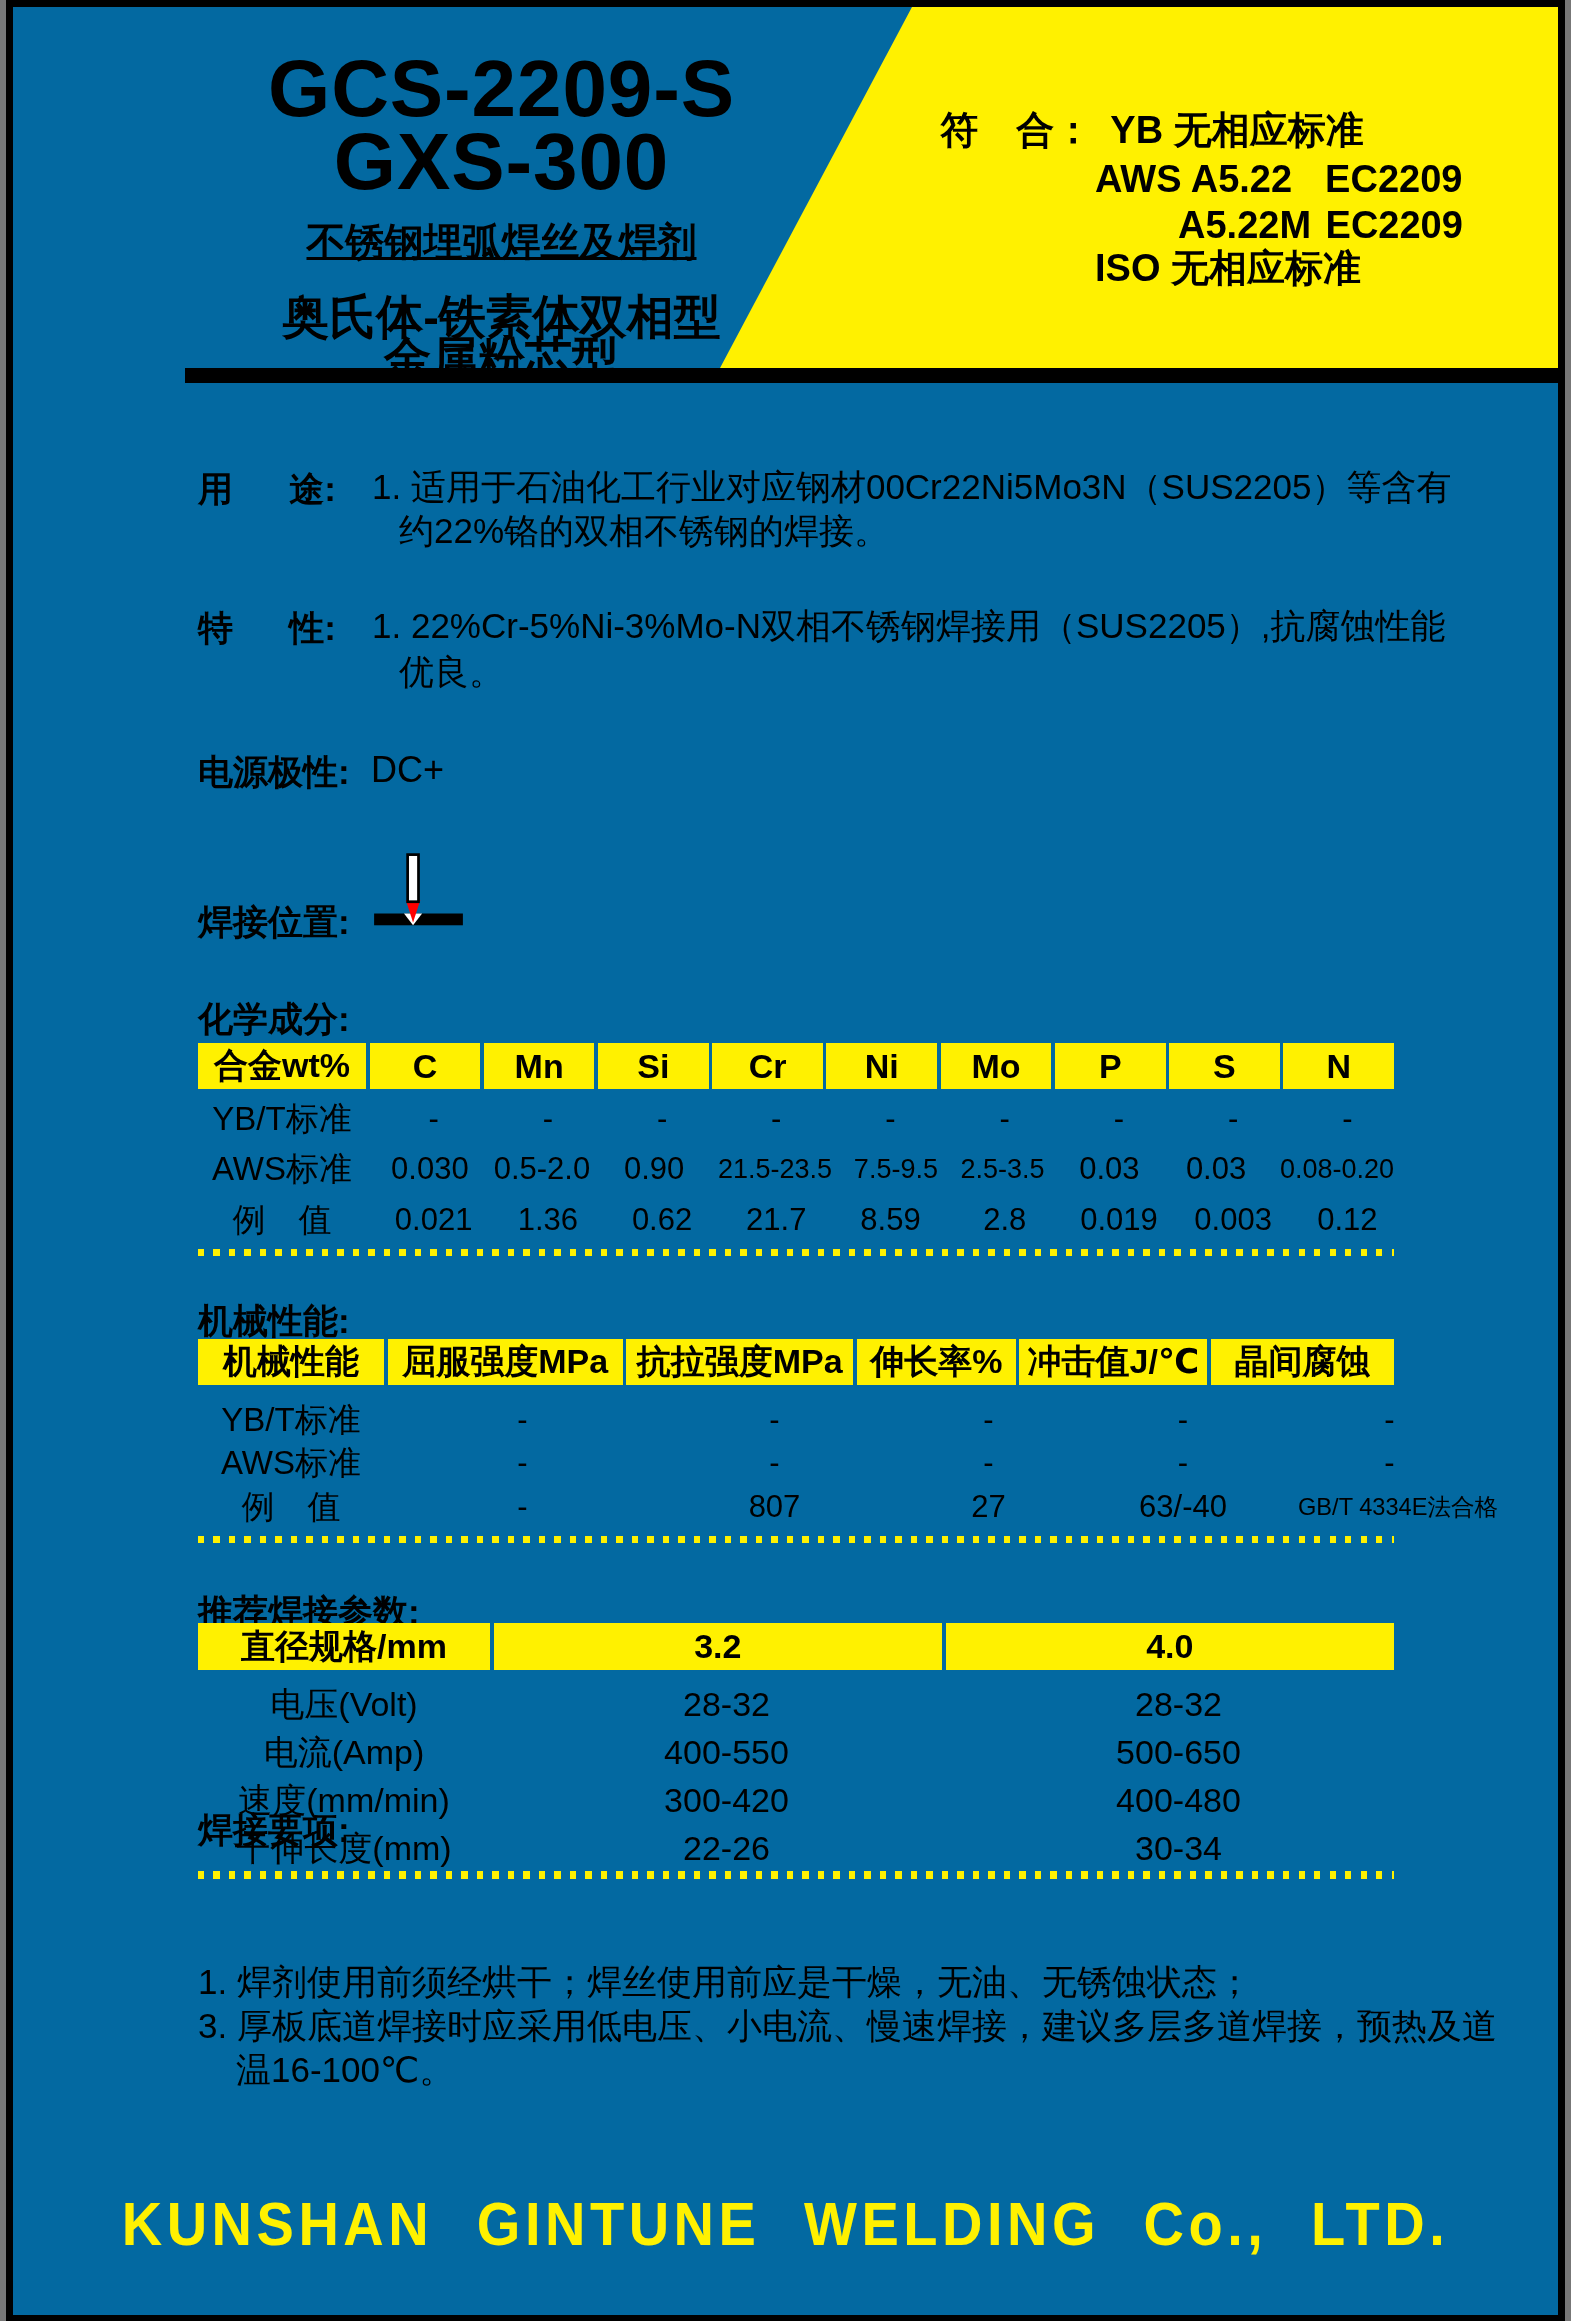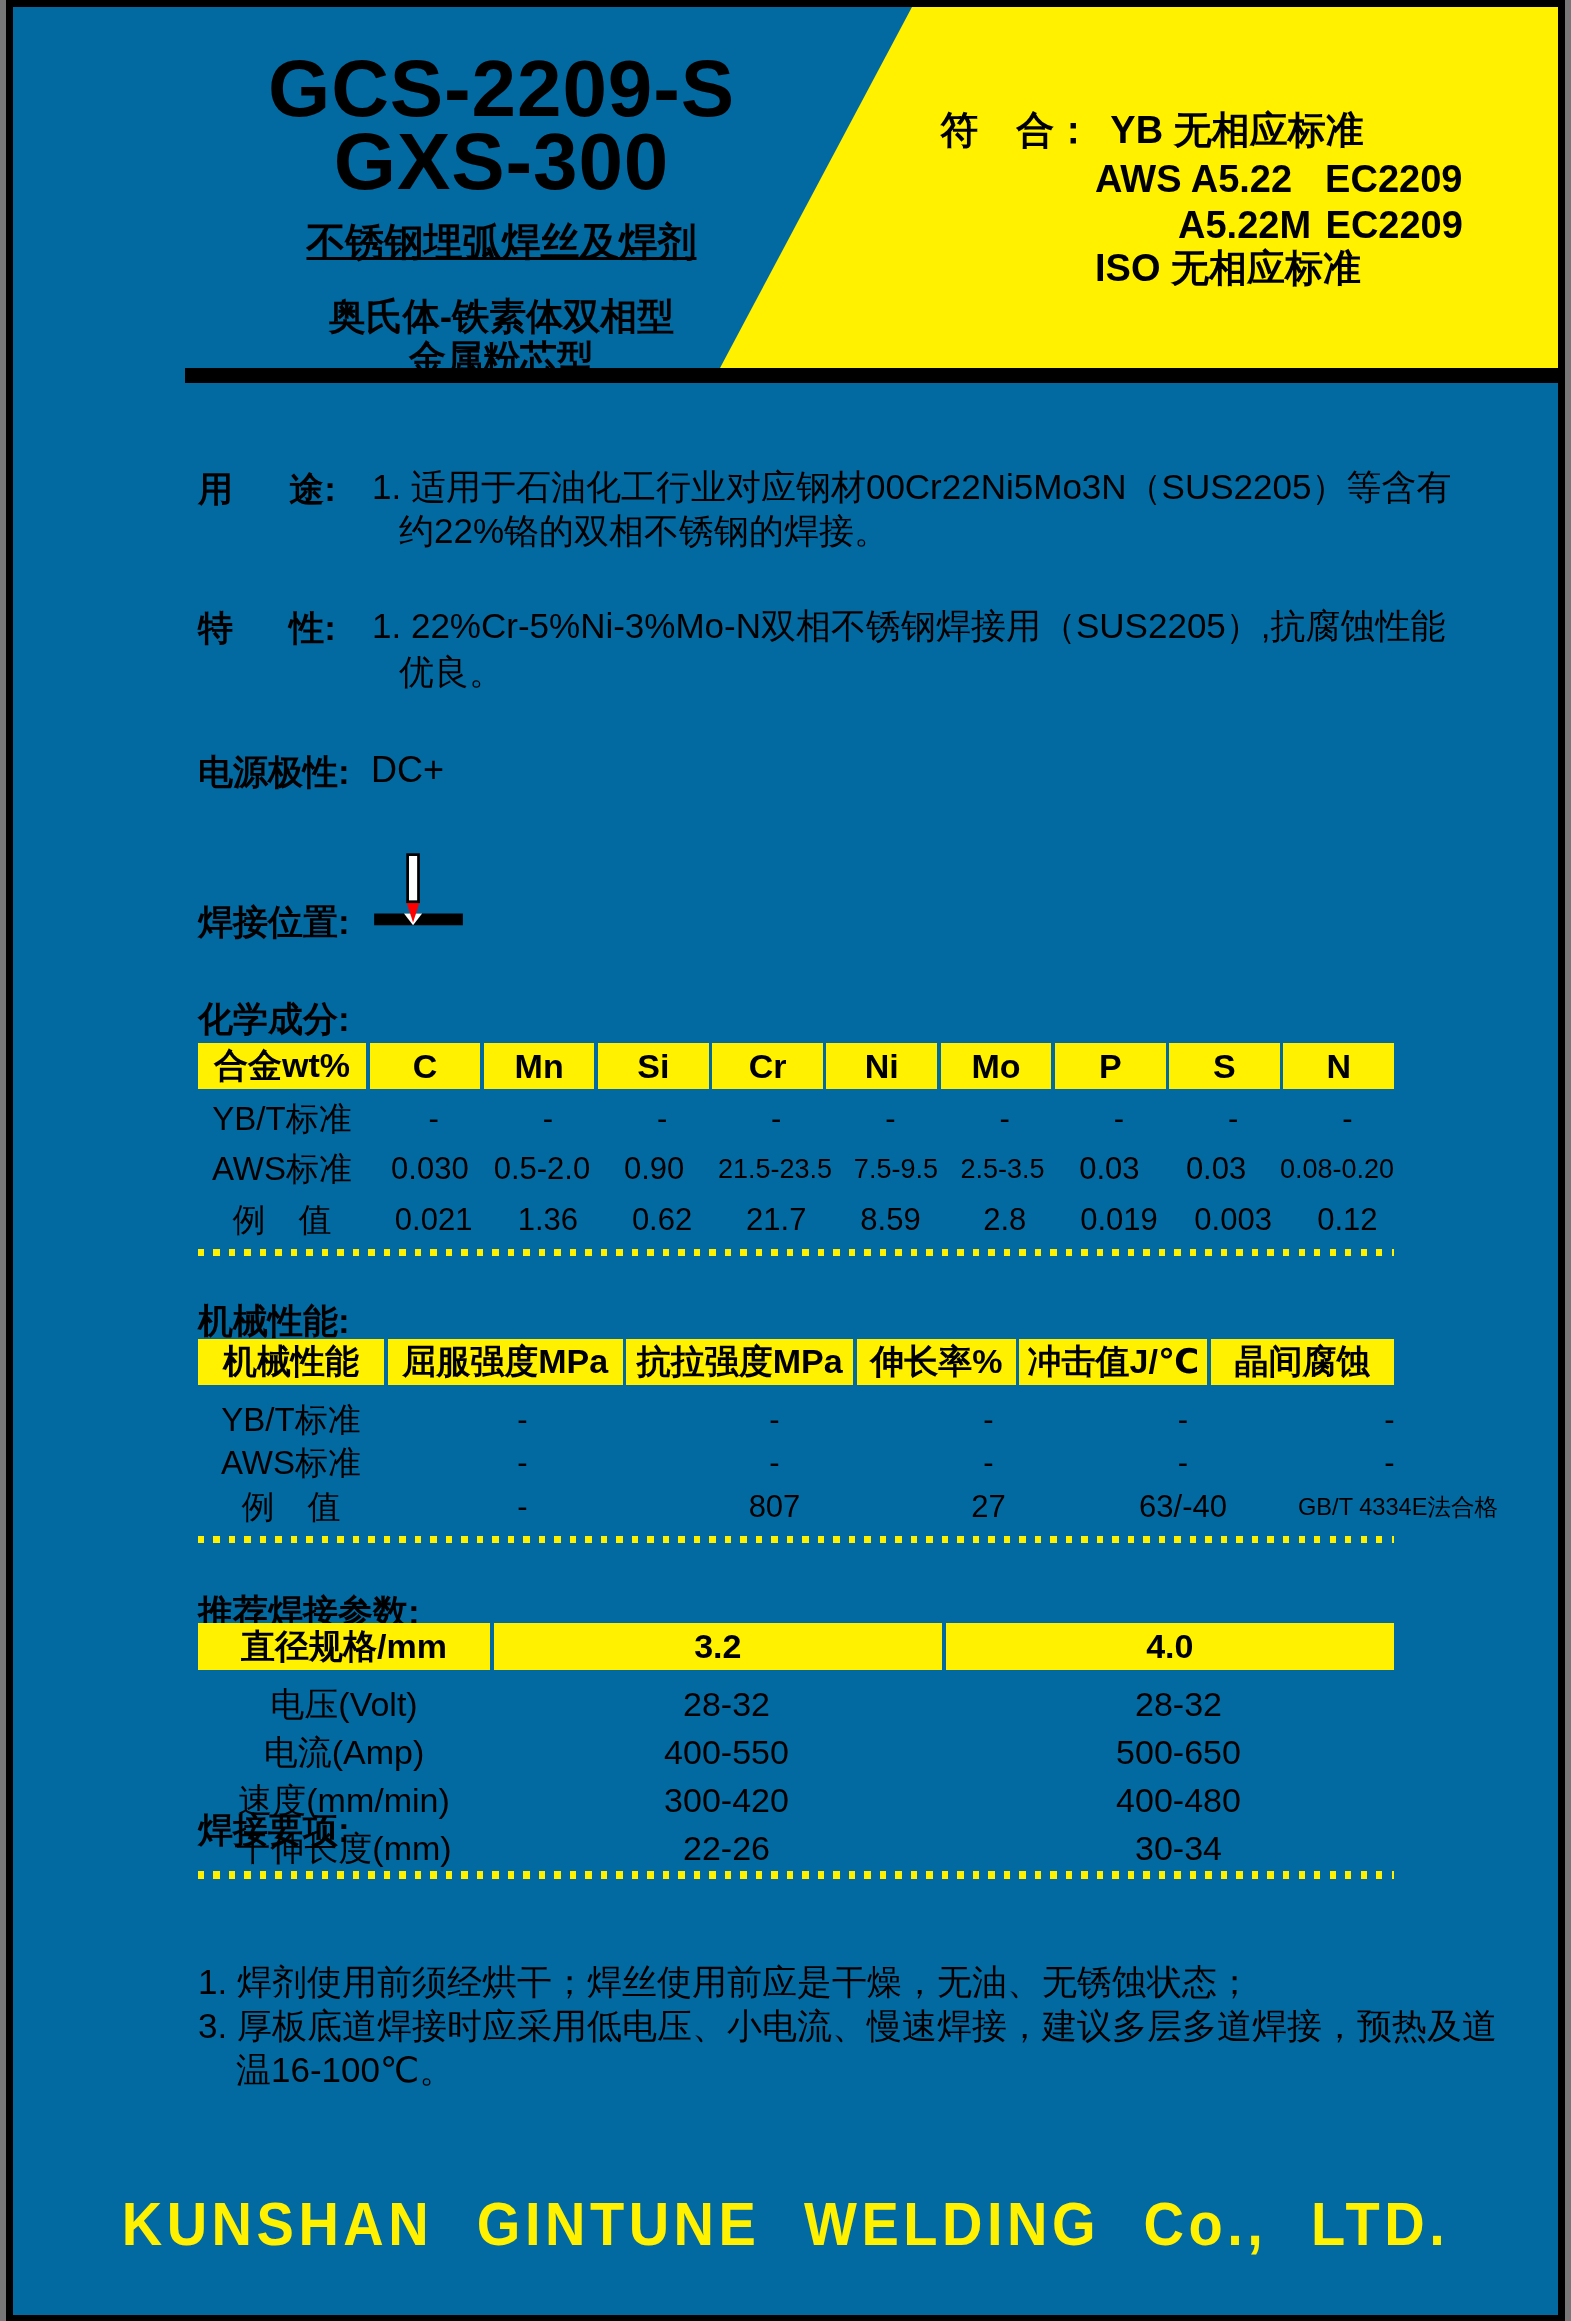--- a/index.html
+++ b/index.html
@@ -24,21 +24,21 @@
   
   .yellow-wedge{
     left:0;top:0;width:1556px;height:361px;
     background:var(--yellow);
     clip-path:polygon(899px 0,1556px 0,1556px 361px,707px 361px);
   }
   .header-rule{left:172px;top:361px;width:1385px;height:14.5px;background:var(--black);}
   .title-block{left:175px;top:45px;width:627px;text-align:center;}
   .model{font-size:80px;line-height:73px;font-weight:bold;letter-spacing:0.9px;}
   .subtitle{font-size:39px;font-weight:bold;margin-top:17px;text-decoration:underline;}
-  .type-lines{font-size:37px;line-height:42px;font-weight:bold;margin-top:27px;}
+  .type-lines{font-size:47px;line-height:42px;font-weight:bold;margin-top:27px;}
 
   .compliance{left:920px;top:98px;width:600px;font-size:38px;font-weight:bold;}
   .comp-row{position:absolute;white-space:nowrap;}
   .comp-r1{top:0;left:7.3px;}
   .comp-label{margin-right:18px;margin-top:12px;}
   .comp-r2{top:53px;left:162px;}
   .comp-r3{top:99px;left:245px;}
   .comp-r4{top:138px;left:162px;}
   .comp-gap-lg{margin-left:33px;}
   .comp-gap-sm{margin-left:14.5px;}

